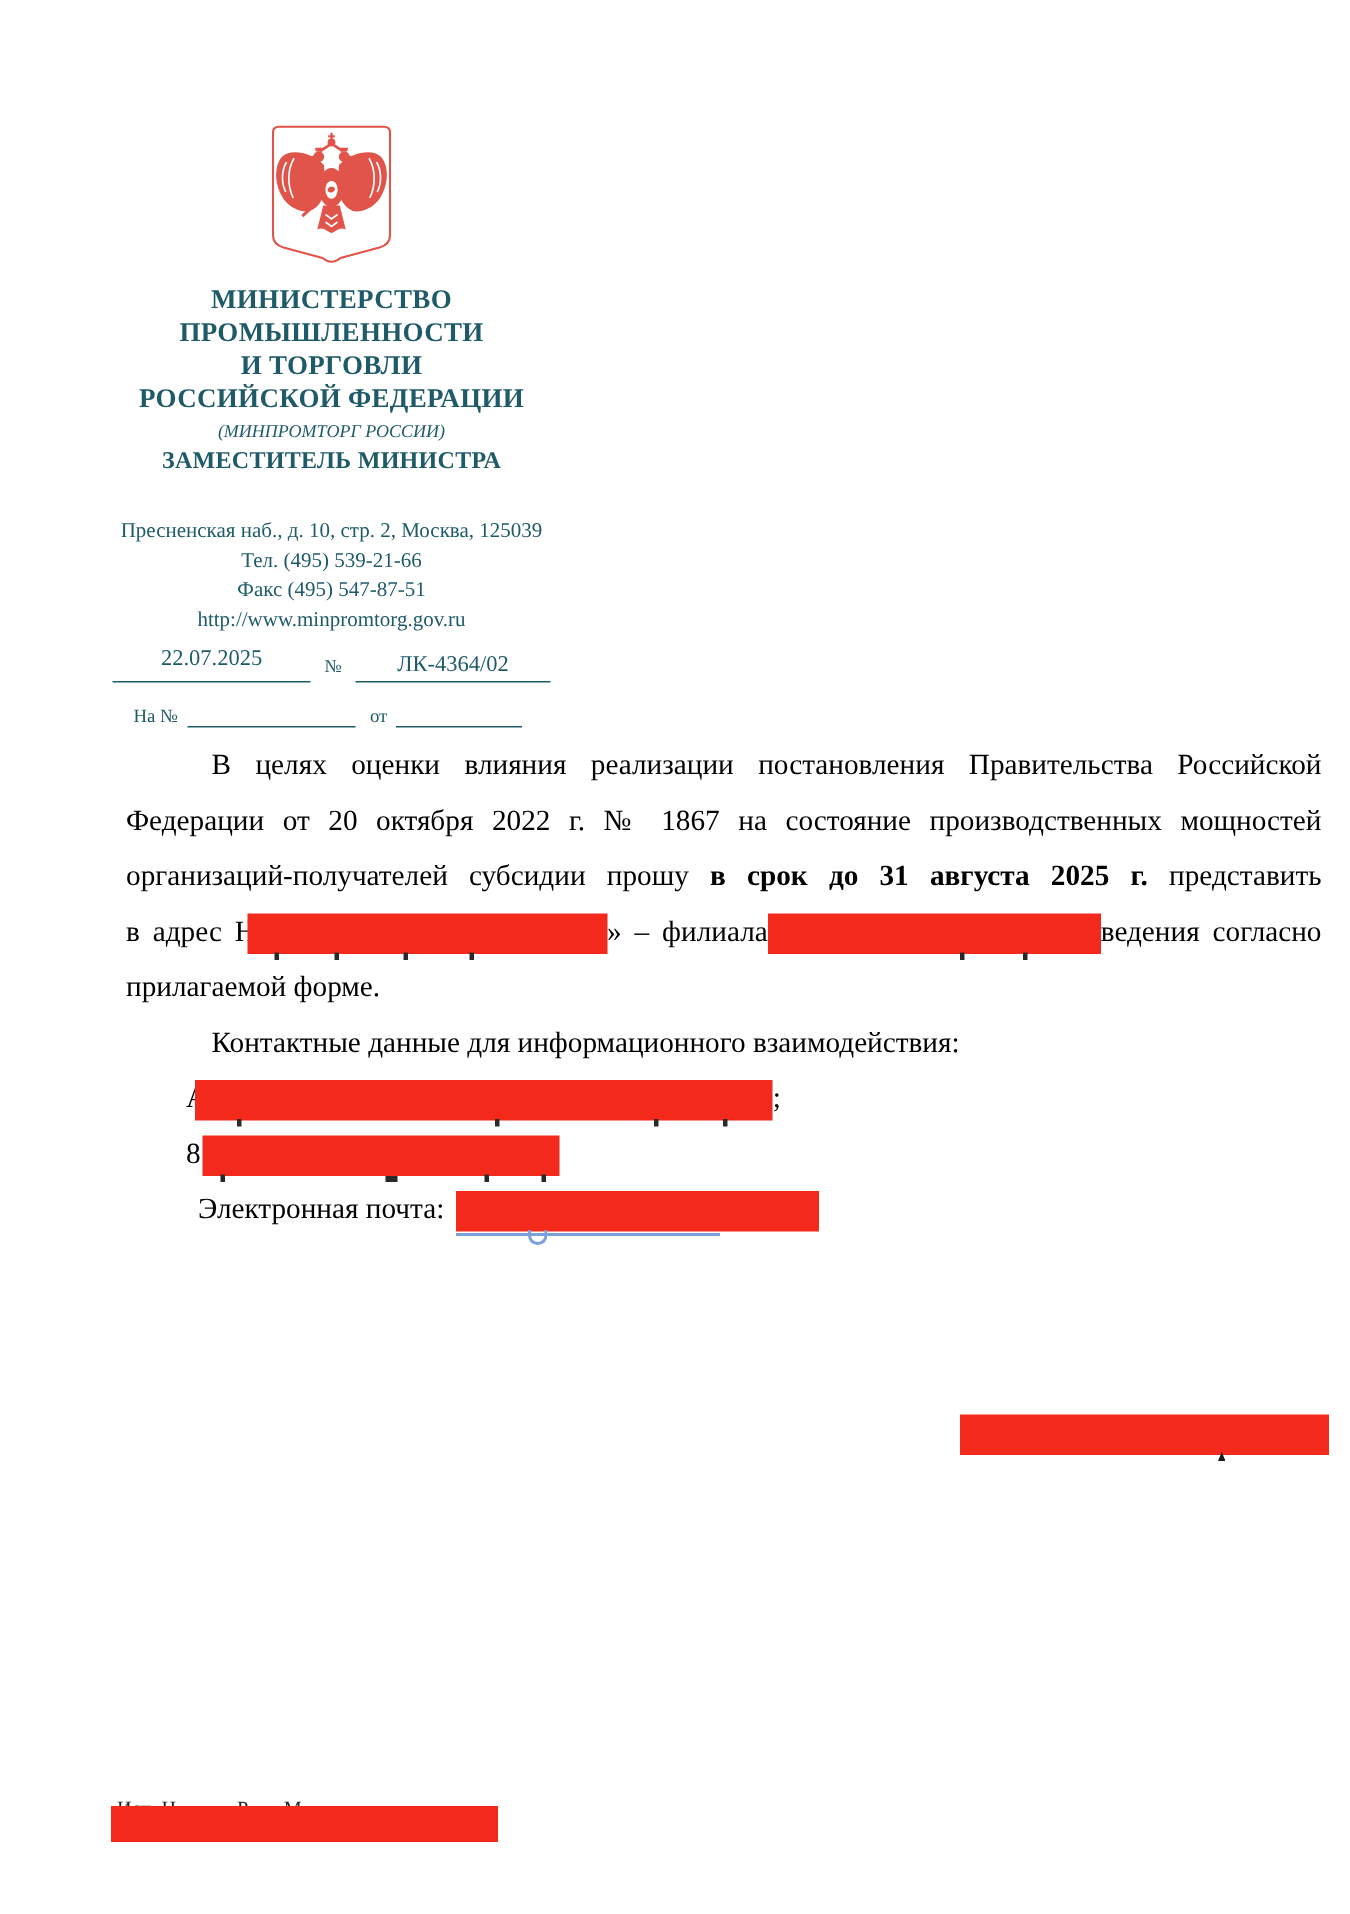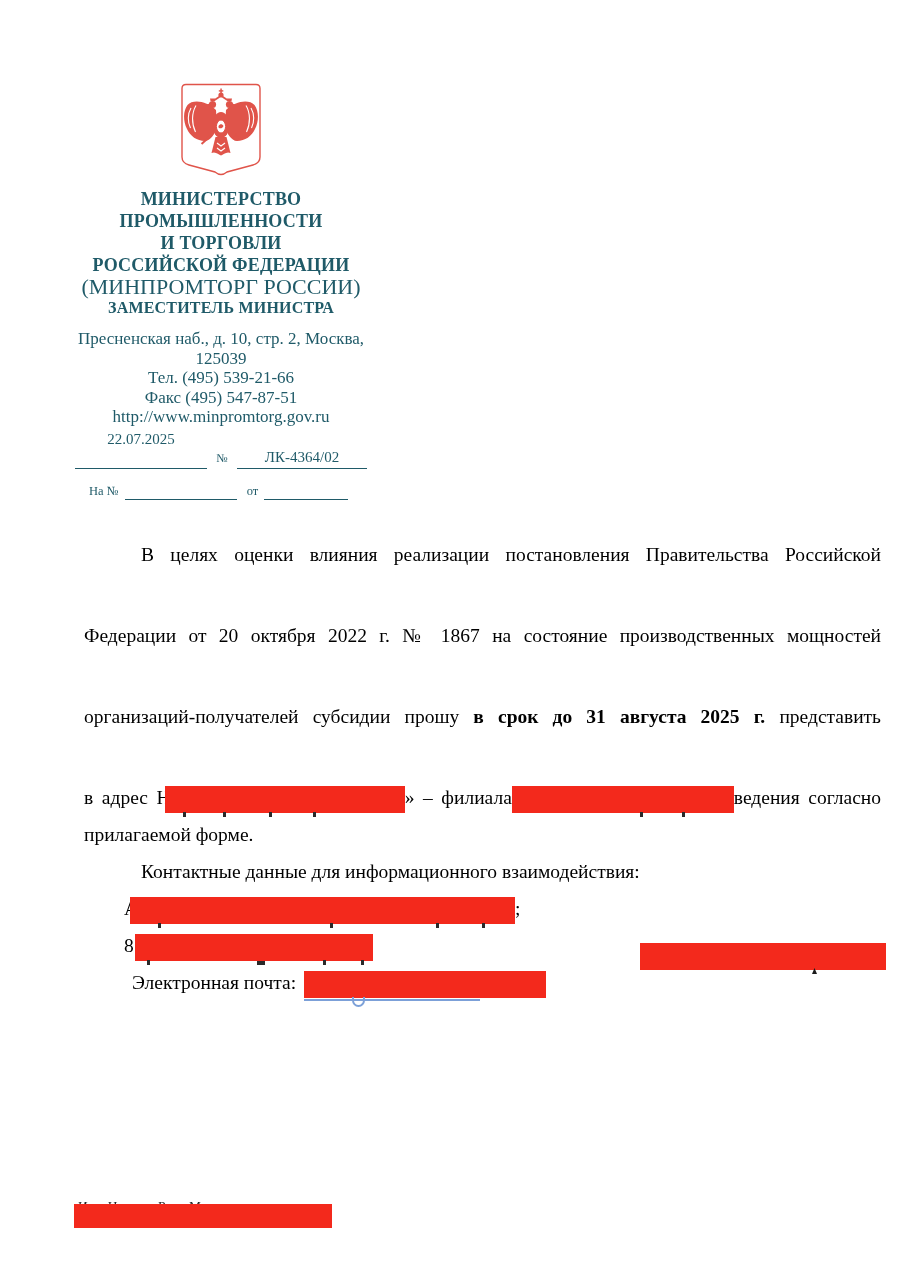--- a/index.html
+++ b/index.html
@@ -11,44 +11,44 @@
   }
   * { margin: 0; padding: 0; box-sizing: border-box; }
   html, body { background: #ffffff; }
   body { font-family: "Liberation Serif", "DejaVu Serif", serif; color: var(--text); }
   .page { position: relative; width: 900px; height: 1228px; background: #ffffff; overflow: hidden; }
 
   
   .letterhead { position: absolute; left: 75px; top: 83px; width: 292px; text-align: center; color: var(--accent); }
   .emblem-wrap { width: 84px; height: 96px; margin: 0 auto; color: var(--emblem); }
   .ministry-name { margin-top: 9px; font-weight: bold; font-size: 18px; line-height: 22px; letter-spacing: .2px; }
-  .ministry-short { font-size: 22px; line-height: 22px; }
+  .ministry-short { font-size: 12px; line-height: 22px; font-style: italic; }
   .post-title { margin-top: 1px; font-weight: bold; font-size: 16px; letter-spacing: .2px; }
-  .lh-contacts { margin-top: 12px; font-size: 17px; line-height: 19.5px; }
+  .lh-contacts { margin-top: 28px; font-size: 14px; line-height: 19.5px; }
   .website { color: var(--accent); text-decoration: none; }
 
   
   .ref-block { position: absolute; left: 75px; top: 431px; width: 292px; color: var(--accent); font-size: 15px; }
   .ref-row1 { display: flex; align-items: flex-end; }
-  .ref-date { width: 132px; text-align: center; border-bottom: 1px solid var(--accent); padding-bottom: 20px; }
+  .ref-date { width: 132px; text-align: center; border-bottom: 1px solid var(--accent); padding-bottom: 6px; }
   .ref-nosign { width: 30px; text-align: center; font-size: 12px; padding-bottom: 3px; }
   .ref-num { flex: 1; text-align: center; border-bottom: 1px solid var(--accent); padding-bottom: 2px; }
-  .ref-row2 { display: flex; align-items: flex-end; margin-top: 15px; font-size: 12.5px; }
+  .ref-row2 { display: flex; align-items: center; margin-top: 15px; font-size: 12.5px; }
   .ref-reply-label { padding: 0 6px 1px 14px; }
   .ref-line1 { width: 112px; border-bottom: 1px solid var(--accent); height: 14px; }
   .ref-from-label { padding: 0 6px 1px 10px; }
   .ref-line2 { width: 84px; border-bottom: 1px solid var(--accent); height: 14px; }
 
   
   .addressee { position: absolute; left: 582px; top: 169px; width: 200px; text-align: center; font-size: 19px; line-height: 27px; color: #000; }
 
   
   .body-text { position: absolute; left: 84px; top: 492px; width: 797px; font-size: 19.5px; color: #000; }
   .bline { height: 37px; line-height: 37px; white-space: nowrap; }
-  .just { text-align: justify; text-align-last: justify; margin-top: 44px; }
+  .just { text-align: justify; text-align-last: justify; }
   .indent { text-indent: 57px; }
   .red-box { display: inline-block; height: 27px; background: var(--redaction); vertical-align: middle; position: relative; }
   .frag { position: absolute; background: #2a2a2a; width: 3px; height: 5px; bottom: -4px; }
   .bold { font-weight: bold; }
   .contact-line { position: relative; }
   .email-box { margin-left: 8px; }
   .email-box::after { content: ""; position: absolute; left: 0; bottom: -3px; width: 176px; height: 2px; background: var(--link_underline); }
   .email-box::before { content: ""; position: absolute; left: 48px; bottom: -9px; width: 9px; height: 8px; border: 2px solid var(--link_underline); border-top: none; border-radius: 0 0 8px 8px; }
   .attachment { margin-top: 11px; }
 

